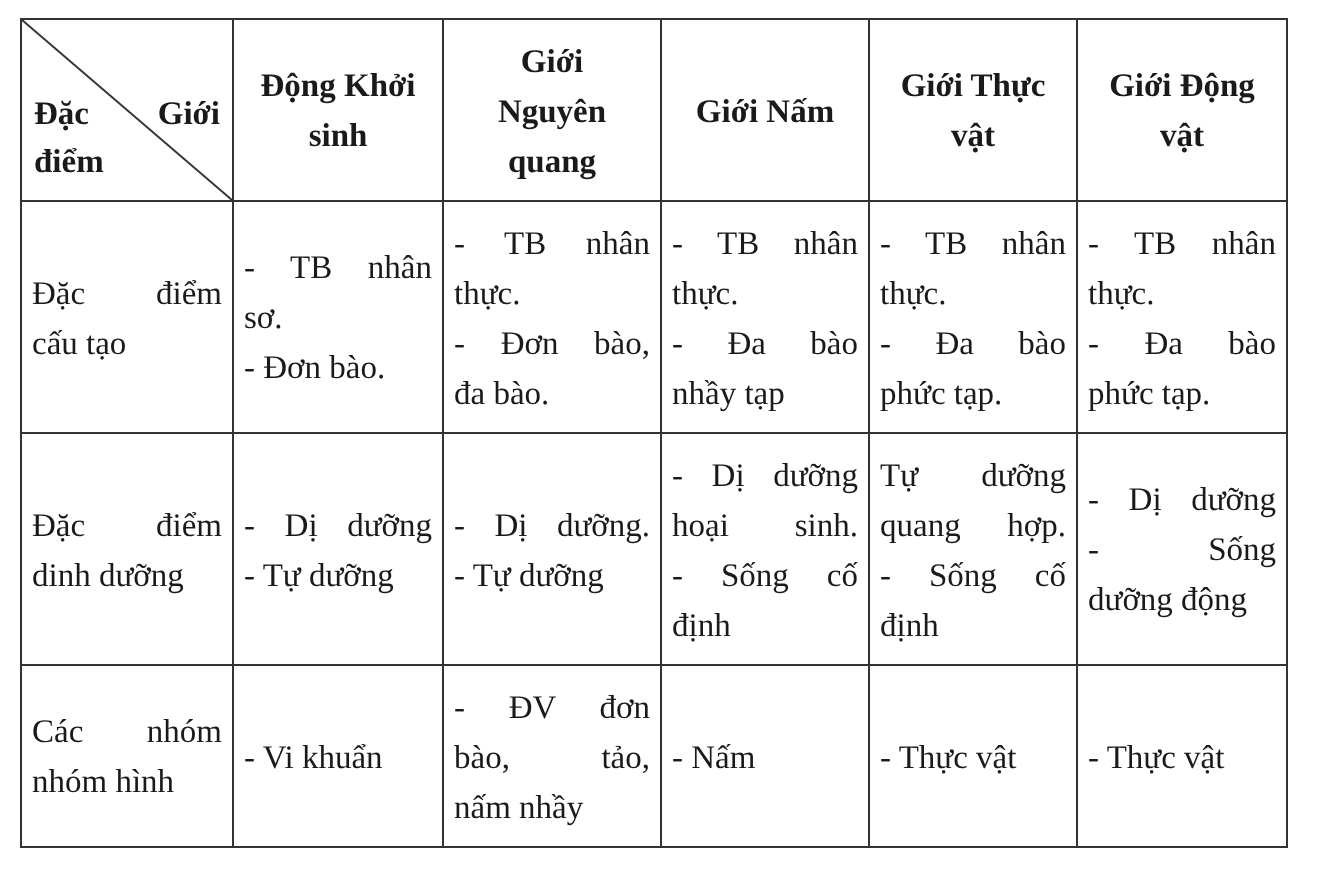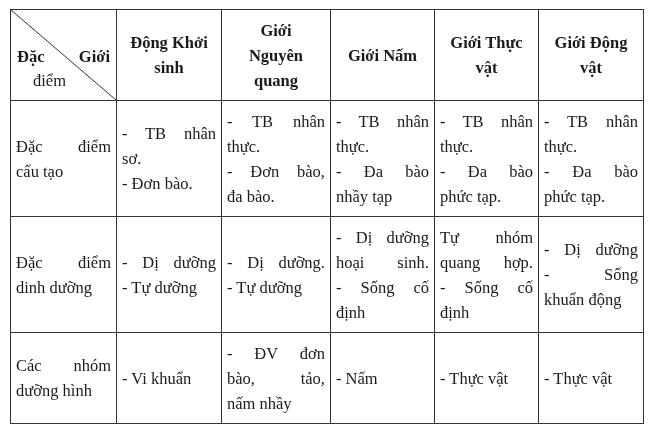--- a/index.html
+++ b/index.html
@@ -7,21 +7,21 @@
          font-family:"Liberation Serif", "DejaVu Serif", serif; color:#1a1a1a; }
   table.grid { position:absolute; left:10px; top:9px; border-collapse:collapse;
                table-layout:fixed; width:633px; height:334px; }
   table.grid td { border:1.3px solid #333; padding:0 5px; font-size:16.5px; line-height:25px;
                   vertical-align:middle; }
   .hdr td { font-weight:bold; text-align:center; height:90px; font-size:16.5px; }
   .corner { position:relative; padding:0 !important; }
   .corner svg { position:absolute; left:0; top:0; width:100%; height:100%; }
   .corner .tl { position:absolute; left:6px; top:34px; font-weight:bold; }
   .corner .tr { position:absolute; right:6px; top:34px; font-weight:bold; }
-  .corner .bl { position:absolute; left:6px; top:58px; font-weight:normal;margin-left:16px; }
+  .corner .bl { position:absolute; left:6px; top:58px; font-weight:bold; }
   .line { display:block; text-align:justify; text-align-last:justify; }
   .line.l { text-align-last:left; }
   .r1 td { height:115px; }
   .r2 td { height:115px; }
   .r3 td { height:90px; }
 </style>
 </head>
 <body>
 
 <table class="grid">
@@ -113,36 +113,36 @@
       <span class="line">- Dị dưỡng.</span>
       <span class="line l">- Tự dưỡng</span>
     </td>
     <td>
       <span class="line">- Dị dưỡng</span>
       <span class="line">hoại sinh.</span>
       <span class="line">- Sống cố</span>
       <span class="line l">định</span>
     </td>
     <td>
-      <span class="line">Tự nhóm</span>
+      <span class="line">Tự dưỡng</span>
       <span class="line">quang hợp.</span>
       <span class="line">- Sống cố</span>
       <span class="line l">định</span>
     </td>
     <td>
       <span class="line">- Dị dưỡng</span>
       <span class="line">- Sống</span>
-      <span class="line l">khuẩn động</span>
+      <span class="line l">dưỡng động</span>
     </td>
   </tr>
 
   <tr class="r3">
     <td>
       <span class="line">Các nhóm</span>
-      <span class="line l">dưỡng hình</span>
+      <span class="line l">nhóm hình</span>
     </td>
     <td>
       <span class="line l">- Vi khuẩn</span>
     </td>
     <td>
       <span class="line">- ĐV đơn</span>
       <span class="line">bào, tảo,</span>
       <span class="line l">nấm nhầy</span>
     </td>
     <td>

